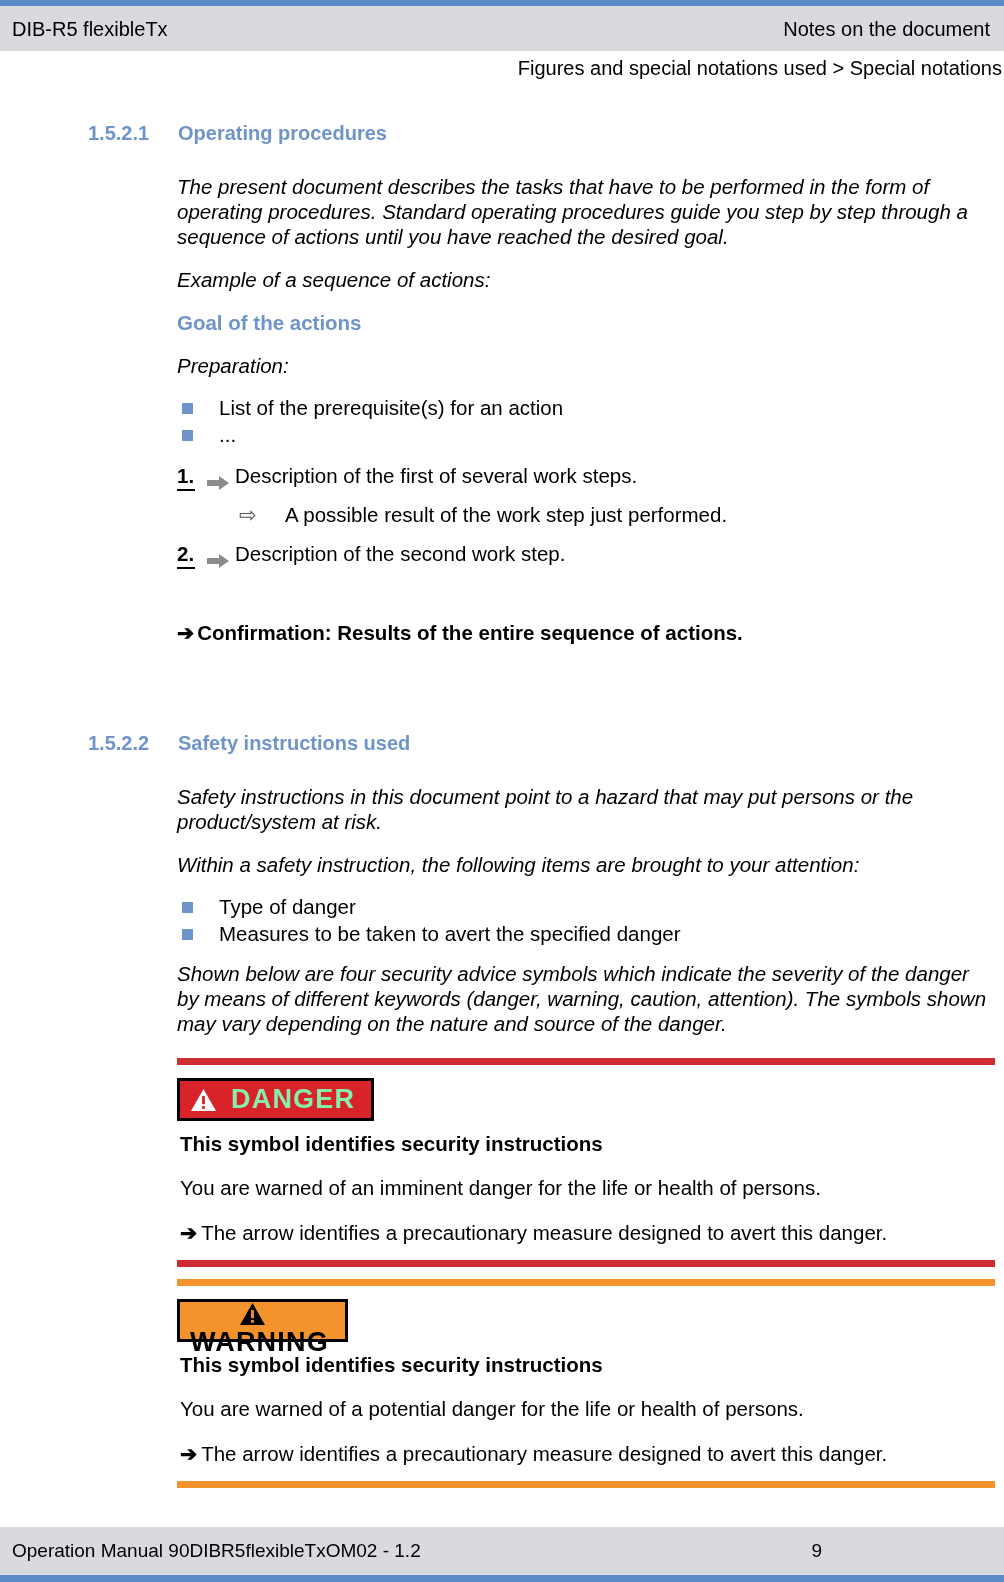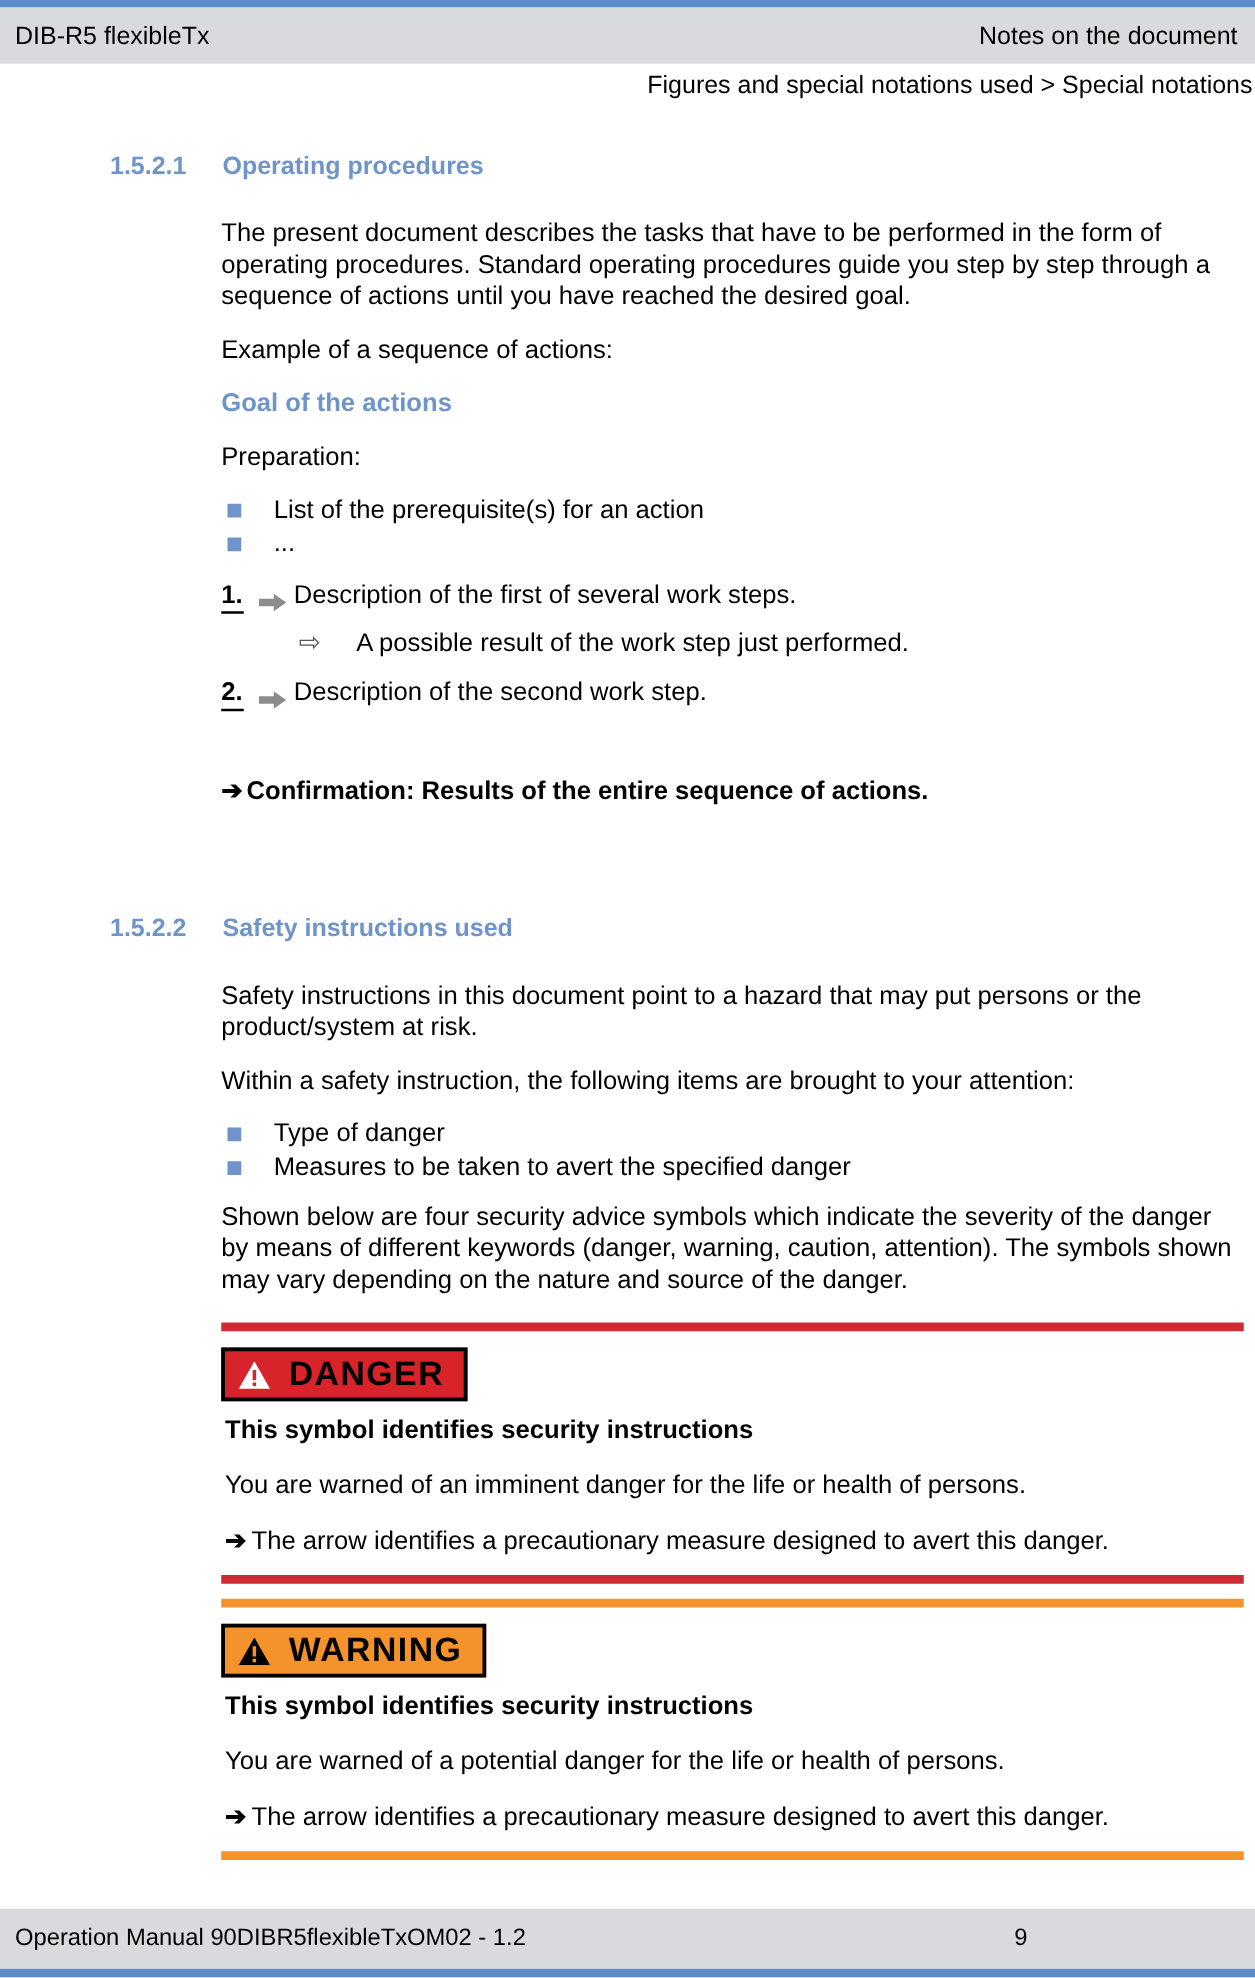--- a/index.html
+++ b/index.html
@@ -124,20 +124,21 @@
     padding-right: 10px;
     max-width: 1004px;
     box-sizing: border-box;
   }
 
   p.para {
     margin: 0 0 18px 0;
     font-size: 20.5px;
     line-height: 25px;
     max-width: 818px;
+    font-style: italic;
   }
   p.para.tight { margin-bottom: 16px; }
 
   .blue-head {
     color: #6f94c9;
     font-weight: bold;
     font-size: 20.5px;
     line-height: 26px;
     margin: 0 0 17px 0;
   }
@@ -234,34 +235,34 @@
   .hz-label {
     display: inline-flex;
     align-items: center;
     border: 3px solid #000;
     box-sizing: border-box;
     margin: 13px 0 9px 0;
     padding: 0 16px 0 10px;
     height: 43px;
   }
   .hz-label.danger { background: #d8232a; }
-  .hz-label.warning { background: #f4922c; }
+  .hz-label.warning { background: #f4922c; flex-direction: column; }
   .hz-label .tri {
     width: 27px;
     height: 24px;
     margin-right: 14px;
     flex: 0 0 27px;
   }
   .hz-label .txt {
     font-weight: bold;
     font-size: 27px;
     letter-spacing: 1.2px;
     line-height: 27px;
   }
-  .hz-label.danger .txt { color: #000000; }
+  .hz-label.danger .txt { color: #86efac; }
   .hz-label.warning .txt { color: #000000; }
 
   .hz-body {
     padding-left: 3px;
   }
   .hz-title {
     font-weight: bold;
     font-size: 20.5px;
     line-height: 27px;
     margin: 0 0 17px 0;

